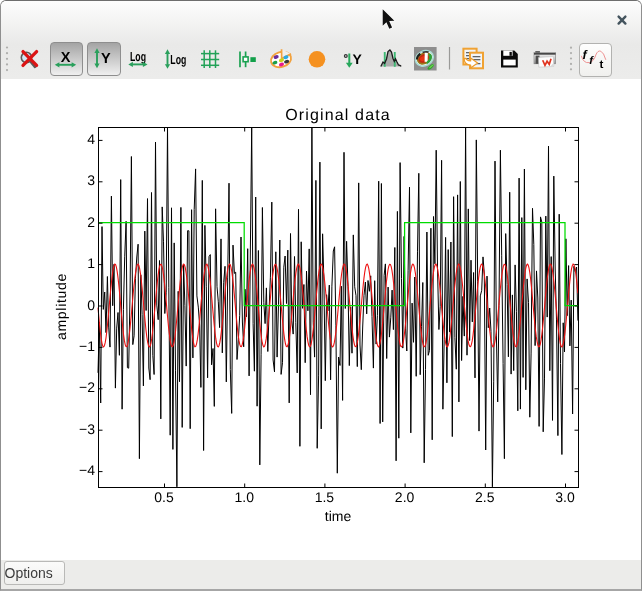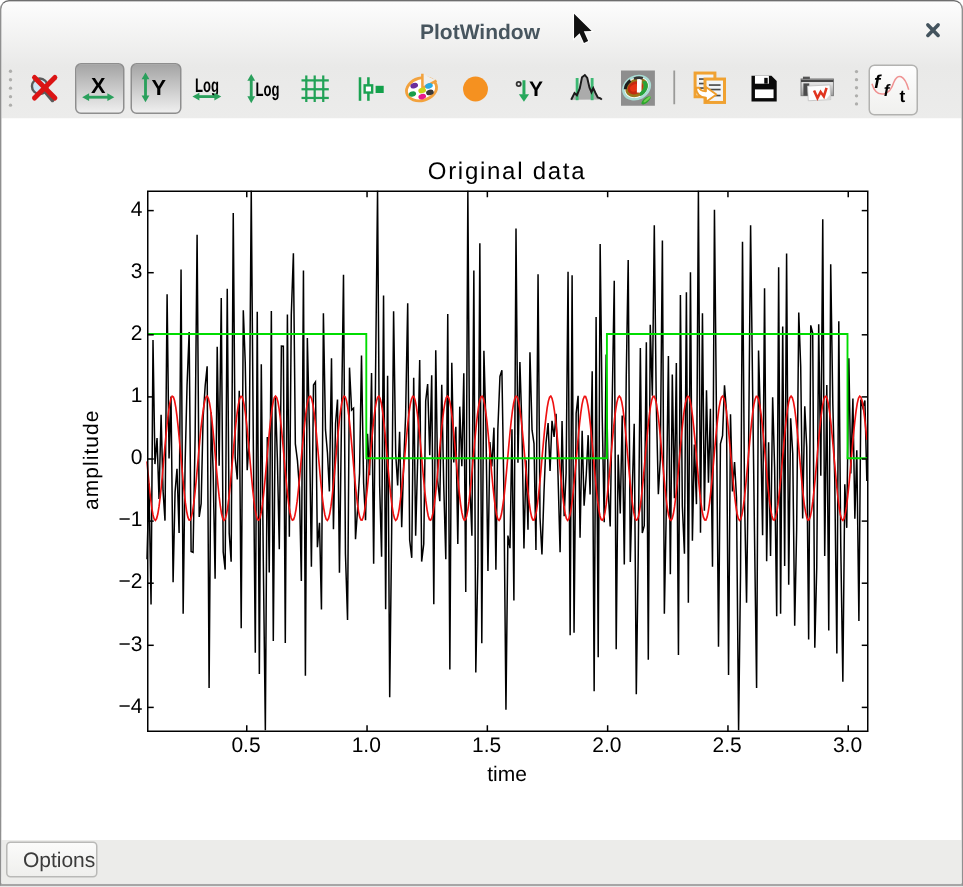--- a/index.html
+++ b/index.html
@@ -5,26 +5,25 @@
 text{text-rendering:geometricPrecision;}
 #win{position:absolute;left:0;top:0;width:642px;height:591px;border:1px solid #8f8f8f;border-top-color:#6e6e6e;border-bottom:2px solid #a6a6a6;border-radius:6px 6px 0 0;background:#fff;overflow:hidden;}
 #hdr{position:absolute;left:0;top:0;width:640px;height:78px;background:linear-gradient(#fdfdfd,#e9e9e8 56%,#ececeb 100%);border-radius:5px 5px 0 0;}
 #title{position:absolute;left:0;top:0;width:638px;height:40px;text-align:center;line-height:40px;font-size:14px;font-weight:bold;color:#47555e;}
 #canvasarea{position:absolute;left:0;top:78px;width:640px;height:481px;background:#fff;}
 #botbar{position:absolute;left:0;top:559px;width:640px;height:30px;background:#ececea;}
 .tbtn{position:absolute;border:1px solid #8e8e8e;border-radius:4px;background:linear-gradient(#a4a4a4,#c6c6c6 45%,#e4e4e4 85%,#efefef);}
 #xbtn{left:49px;top:41px;width:33px;height:34px;}
 #ybtn{left:85.5px;top:41px;width:34px;height:34px;}
 #fftbtn{position:absolute;left:577.5px;top:41.5px;width:33px;height:34px;border:1px solid #b2b2b0;border-radius:4px;background:linear-gradient(#fefefe,#f0f0ee);}
-#optbtn{position:absolute;left:2.5px;top:560px;width:61px;height:24px;border:1px solid #b9b9b7;border-radius:3px;background:linear-gradient(#fbfbfa,#efefed);color:#3c3c3c;font-size:14px;text-align:right;line-height:22px;}
+#optbtn{position:absolute;left:2.5px;top:560px;width:61px;height:24px;border:1px solid #b9b9b7;border-radius:3px;background:linear-gradient(#fbfbfa,#efefed);color:#3c3c3c;font-size:14px;text-align:left;line-height:22px;}
 svg{position:absolute;left:0;top:0;}
 </style></head><body>
 <div id="win">
  <div id="hdr"></div>
- <div id="title">PlotWindow</div>
  <div id="canvasarea"></div>
  <div id="botbar"></div>
  <div id="xbtn" class="tbtn"></div>
  <div id="ybtn" class="tbtn"></div>
  <div id="fftbtn"></div>
  <div id="optbtn">Options</div>
 </div>
 <svg width="642" height="591" viewBox="0 0 642 591">
  <g>
   <polyline points="98.0,372.8 99.3,322.4 100.7,403.0 102.0,226.6 103.3,309.4 104.7,292.0 106.0,332.6 107.4,276.5 108.7,327.1 110.0,347.1 111.4,196.1 112.7,305.7 114.0,264.3 115.4,388.1 116.7,328.1 118.0,312.5 119.4,355.3 120.7,179.6 122.1,409.2 123.4,309.7 124.7,256.8 126.1,221.3 127.4,367.7 128.7,368.2 130.1,290.0 131.4,156.5 132.8,344.6 134.1,335.8 135.4,278.7 136.8,257.0 138.1,244.2 139.4,458.7 140.8,274.8 142.1,314.3 143.4,385.9 144.8,231.1 146.1,310.5 147.5,198.6 148.8,368.0 150.1,379.7 151.5,192.5 152.8,355.4 154.1,374.5 155.5,142.0 156.8,305.1 158.2,319.7 159.5,260.5 160.8,418.9 162.2,206.9 163.5,241.8 164.8,313.5 166.2,292.8 167.5,127.1 168.8,287.2 170.2,435.2 171.5,207.8 172.9,449.4 174.2,242.9 175.5,370.8 176.9,486.8 178.2,291.3 179.5,381.7 180.9,207.4 182.2,427.4 183.6,264.4 184.9,305.4 186.2,366.1 187.6,230.7 188.9,230.8 190.2,428.7 191.6,209.7 192.9,357.9 194.2,209.7 195.6,168.9 196.9,295.9 198.3,307.1 199.6,325.1 200.9,387.4 202.3,180.4 203.6,450.5 204.9,225.4 206.3,286.8 207.6,377.8 209.0,256.6 210.3,254.6 211.6,364.8 213.0,348.5 214.3,406.4 215.6,208.8 217.0,286.6 218.3,301.8 219.6,327.6 221.0,238.9 222.3,352.9 223.7,282.3 225.0,266.3 226.3,381.9 227.7,277.9 229.0,183.2 230.3,369.4 231.7,413.4 233.0,245.1 234.4,273.4 235.7,272.2 237.0,359.5 238.4,339.3 239.7,315.5 241.0,237.0 242.4,322.0 243.7,346.8 245.0,289.2 246.4,316.8 247.7,248.7 249.1,375.9 250.4,247.0 251.7,127.1 253.1,323.7 254.4,371.2 255.7,197.0 257.1,406.2 258.4,250.5 259.8,464.9 261.1,354.8 262.4,207.5 263.8,302.5 265.1,323.6 266.4,287.9 267.8,351.5 269.1,309.9 270.4,277.2 271.8,202.1 273.1,360.0 274.5,371.9 275.8,251.8 277.1,357.1 278.5,304.4 279.8,240.0 281.1,374.4 282.5,362.7 283.8,267.2 285.1,256.0 286.5,303.5 287.8,250.1 289.2,402.9 290.5,233.5 291.8,320.7 293.2,334.1 294.5,256.5 295.8,322.6 297.2,372.9 298.5,209.3 299.9,446.3 301.2,241.8 302.5,308.3 303.9,284.5 305.2,362.7 306.5,271.1 307.9,310.8 309.2,248.9 310.5,394.7 311.9,127.1 313.2,322.1 314.6,357.1 315.9,180.4 317.2,448.3 318.6,375.9 319.9,162.1 321.2,428.9 322.6,233.8 323.9,281.0 325.3,380.7 326.6,294.7 327.9,310.9 329.3,285.1 330.6,379.8 331.9,286.2 333.3,251.0 334.6,246.8 335.9,325.8 337.3,473.2 338.6,357.0 340.0,365.5 341.3,286.2 342.6,400.4 344.0,152.3 345.3,308.5 346.6,241.3 348.0,286.7 349.3,365.6 350.7,306.9 352.0,353.2 353.3,234.9 354.7,286.8 356.0,295.7 357.3,366.6 358.7,182.9 360.0,345.0 361.3,369.7 362.7,327.0 364.0,295.3 365.4,282.0 366.7,313.9 368.0,280.5 369.4,291.3 370.7,275.8 372.0,316.4 373.4,368.1 374.7,280.7 376.1,344.1 377.4,315.5 378.7,181.2 380.1,423.5 381.4,183.5 382.7,421.9 384.1,275.5 385.4,263.9 386.7,358.5 388.1,287.1 389.4,337.1 390.8,317.2 392.1,290.1 393.4,329.6 394.8,247.5 396.1,460.8 397.4,211.4 398.8,438.2 400.1,162.6 401.5,278.5 402.8,348.1 404.1,236.4 405.5,328.1 406.8,351.0 408.1,270.2 409.5,187.2 410.8,432.9 412.1,303.1 413.5,342.3 414.8,277.0 416.2,376.3 417.5,251.2 418.8,173.3 420.2,374.7 421.5,326.7 422.8,282.5 424.2,462.8 425.5,369.6 426.9,232.0 428.2,355.3 429.5,350.5 430.9,228.2 432.2,439.8 433.5,216.5 434.9,263.8 436.2,150.2 437.5,267.9 438.9,329.5 440.2,306.3 441.6,160.3 442.9,409.2 444.2,339.4 445.6,237.4 446.9,382.8 448.2,249.6 449.6,332.1 450.9,242.0 452.3,436.6 453.6,196.7 454.9,337.5 456.3,369.2 457.6,194.9 458.9,401.9 460.3,181.5 461.6,360.5 462.9,296.4 464.3,336.1 465.6,127.1 467.0,355.2 468.3,208.9 469.6,340.5 471.0,260.2 472.3,321.9 473.6,272.5 475.0,377.9 476.3,139.9 477.7,281.8 479.0,431.1 480.3,295.9 481.7,290.4 483.0,256.9 484.3,274.0 485.7,450.0 487.0,276.1 488.3,327.7 489.7,308.0 491.0,331.7 492.4,486.8 493.7,381.2 495.0,161.1 496.4,335.1 497.7,401.9 499.0,305.5 500.4,150.2 501.7,255.8 503.1,363.5 504.4,458.7 505.7,233.6 507.1,284.5 508.4,356.8 509.7,192.2 511.1,374.1 512.4,294.9 513.7,370.6 515.1,264.9 516.4,311.3 517.8,410.8 519.1,178.1 520.4,409.1 521.8,217.6 523.1,377.4 524.4,169.0 525.8,389.8 527.1,278.9 528.5,302.6 529.8,417.2 531.1,353.1 532.5,208.3 533.8,244.5 535.1,345.6 536.5,270.9 537.8,298.0 539.1,426.4 540.5,216.9 541.8,222.0 543.2,431.8 544.5,378.1 545.8,216.1 547.2,317.1 548.5,146.1 549.8,370.7 551.2,256.6 552.5,420.4 553.8,176.1 555.2,269.0 556.5,319.9 557.9,435.6 559.2,214.2 560.5,363.5 561.9,454.5 563.2,322.8 564.5,351.9 565.9,238.8 567.2,315.7 568.6,265.6 569.9,345.9 571.2,300.1 572.6,414.0 573.9,266.4 575.2,271.5 576.6,267.0 577.9,320.6" fill="none" stroke="#000" stroke-width="1"></polyline>

